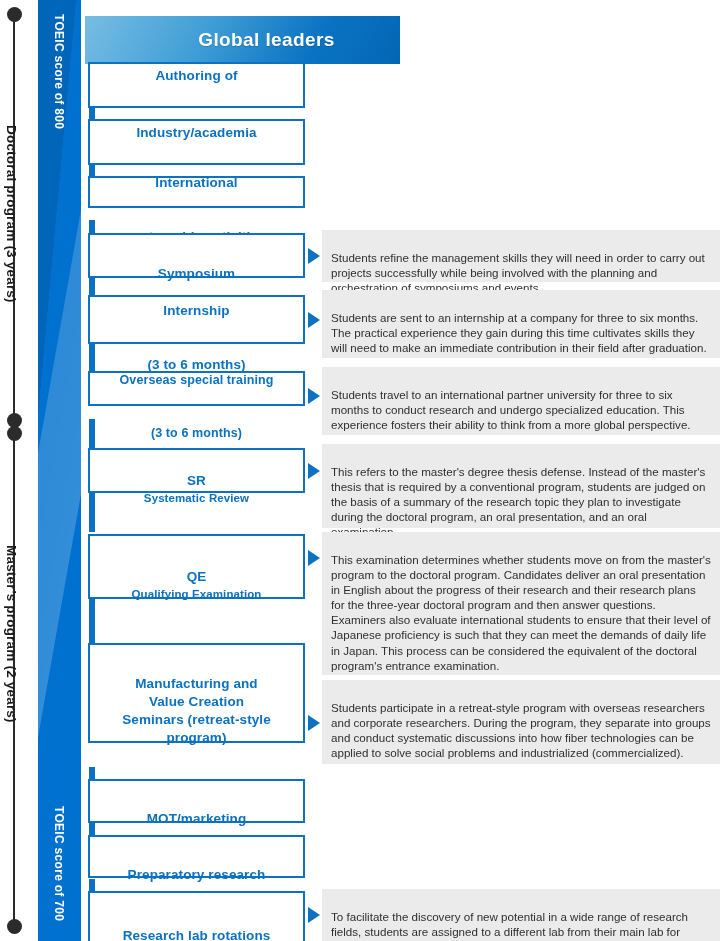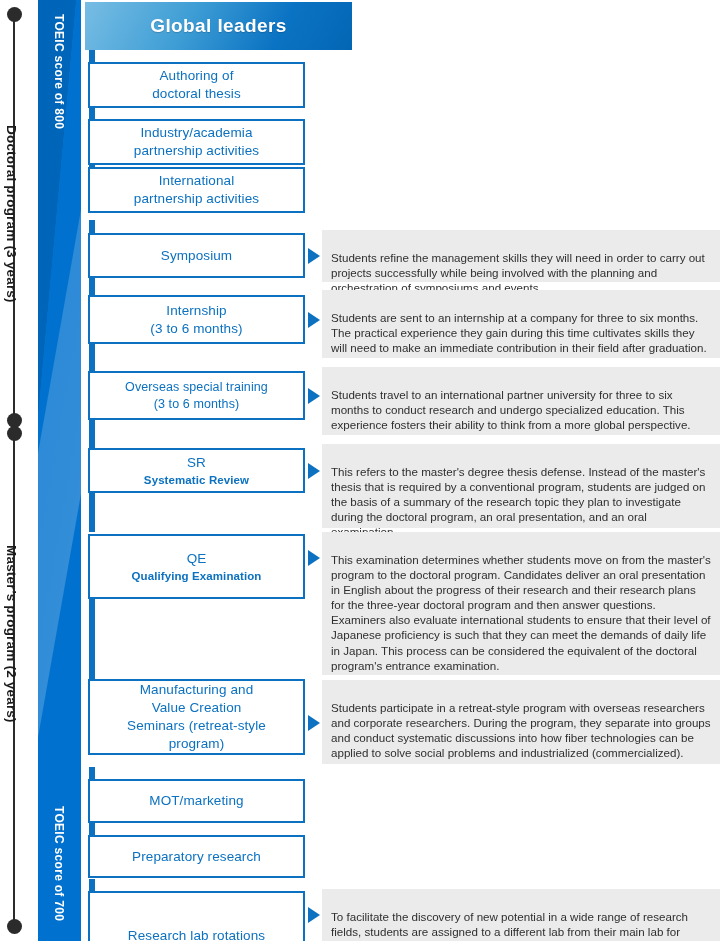--- a/index.html
+++ b/index.html
@@ -76,34 +76,35 @@
   }
   .node{
     position:absolute;left:88px;width:217px;
     border:2px solid #0b71c0;
     background:#ffffff;
     box-sizing:border-box;
     display:flex;align-items:center;justify-content:center;
     text-align:center;
   }
   .node .t1{
-    color:#0b71c0;font-weight:400;font-size:13.5px;line-height:18px;
+    color:#0b71c0;font-weight:700;font-size:13.5px;line-height:18px;
     letter-spacing:.1px;
+    margin-top:36px;
   }
   .node .t2{
     color:#0b71c0;font-weight:700;font-size:11.5px;line-height:16px;
     letter-spacing:.1px;
   }
   .node.small .t1{font-size:12.5px;line-height:17px;}
 
   
   .banner{
-    position:absolute;left:85px;top:2px;width:267px;height:48px;
+    position:absolute;left:85px;top:16px;width:267px;height:48px;
     background:linear-gradient(118deg,#77bde4 0%,#3f9ed5 38%,#0b73c3 72%,#0366b5 100%);
-    display:flex;align-items:center;justify-content:center;
+    display:flex;align-items:center;justify-content:center;padding-left:48px;
   }
   .banner span{
     color:#ffffff;font-size:19px;font-weight:700;letter-spacing:.4px;
     text-shadow:0 1px 1px rgba(0,0,0,.18);
   }
 
   
   .arrow{
     position:absolute;left:308px;width:0;height:0;
     border-top:8px solid transparent;
@@ -168,62 +169,62 @@
     </div>
   </div>
 
   <div class="node" style="top:119px;height:46px;">
     <div>
       <div class="t1">Industry/academia</div>
       <div class="t1">partnership activities</div>
     </div>
   </div>
 
-  <div class="node" style="top:167px;height:46px;">
+  <div class="node" style="top:176px;height:32px;">
     <div>
       <div class="t1">International</div>
       <div class="t1">partnership activities</div>
     </div>
   </div>
 
   <div class="node" style="top:233px;height:45px;">
     <div>
       <div class="t1">Symposium</div>
     </div>
   </div>
 
   <div class="node" style="top:295px;height:49px;">
     <div>
       <div class="t1">Internship</div>
       <div class="t1">(3 to 6 months)</div>
     </div>
   </div>
 
-  <div class="node small" style="top:371px;height:49px;">
+  <div class="node small" style="top:371px;height:35px;">
     <div>
       <div class="t1">Overseas special training</div>
       <div class="t1">(3 to 6 months)</div>
     </div>
   </div>
 
   <div class="node" style="top:448px;height:45px;">
     <div>
       <div class="t1">SR</div>
       <div class="t2">Systematic Review</div>
     </div>
   </div>
 
   <div class="node" style="top:534px;height:65px;">
     <div>
       <div class="t1">QE</div>
       <div class="t2">Qualifying Examination</div>
     </div>
   </div>
 
-  <div class="node" style="top:679px;height:76px;">
+  <div class="node" style="top:643px;height:100px;">
     <div>
       <div class="t1" style="white-space:pre-line;">Manufacturing and
 Value Creation
 Seminars (retreat-style
 program)</div>
     </div>
   </div>
 
   <div class="node" style="top:779px;height:44px;">
     <div>

